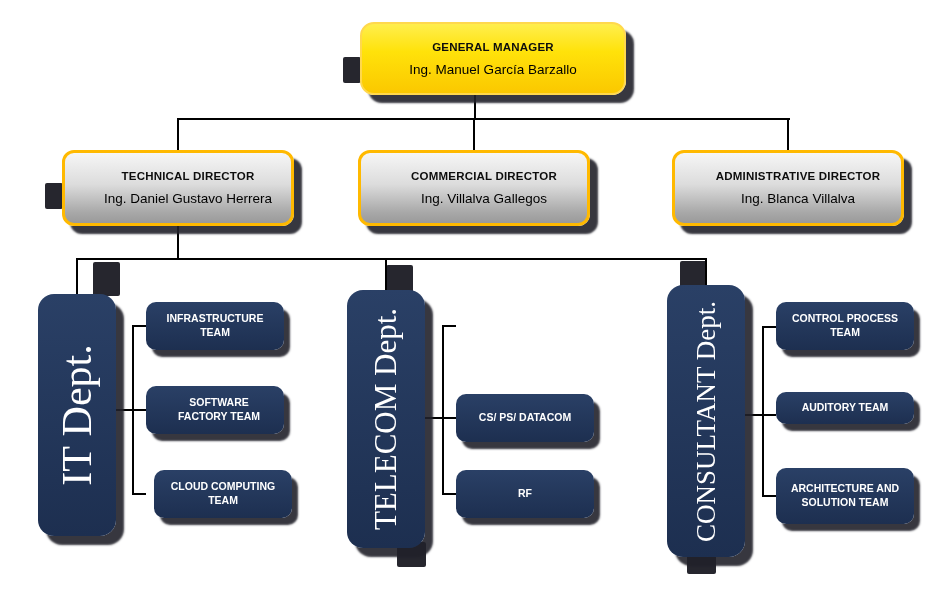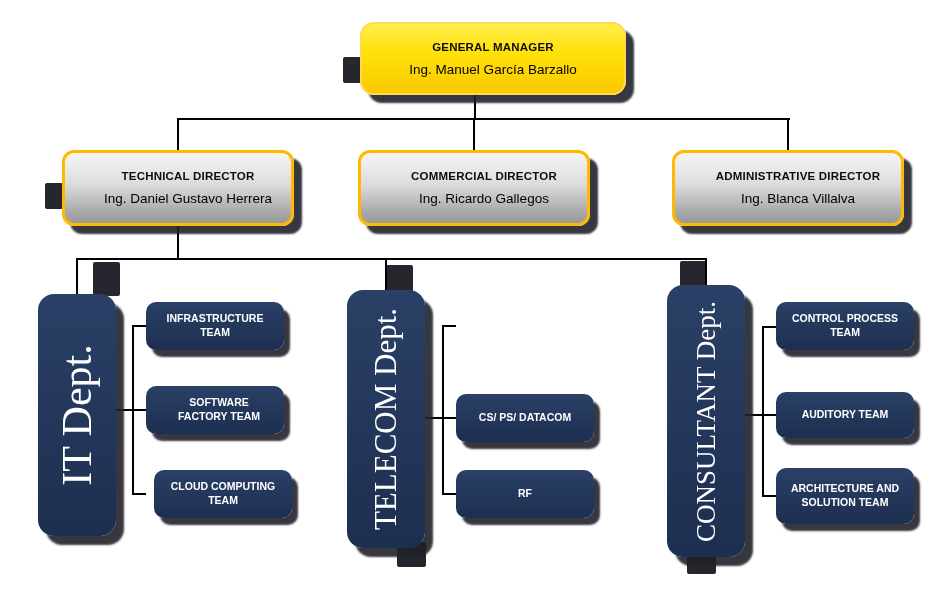--- a/index.html
+++ b/index.html
@@ -127,21 +127,21 @@
     <div class="box-title">GENERAL MANAGER</div>
     <div class="box-name">Ing. Manuel García Barzallo</div>
   </div>
 
   <div class="box dir dir-0">
     <div class="box-title">TECHNICAL DIRECTOR</div>
     <div class="box-name">Ing. Daniel Gustavo Herrera</div>
   </div>
   <div class="box dir dir-1">
     <div class="box-title">COMMERCIAL DIRECTOR</div>
-    <div class="box-name">Ing. Ricardo Gallegos</div>
+    <div class="box-name">Ing. Villalva Gallegos</div>
   </div>
   <div class="box dir dir-2">
     <div class="box-title">ADMINISTRATIVE DIRECTOR</div>
     <div class="box-name">Ing. Blanca Villalva</div>
   </div>
 
   <div class="dept dept-0">
     <span class="dept-label">IT Dept.</span>
   </div>
   <div class="dept dept-1">
@@ -164,20 +164,20 @@
   <div class="team" style="left:456px; top:394px;">
     <span>CS/ PS/ DATACOM</span>
   </div>
   <div class="team" style="left:456px; top:470px;">
     <span>RF</span>
   </div>
 
   <div class="team" style="left:776px; top:302px;">
     <span>CONTROL PROCESS TEAM</span>
   </div>
-  <div class="team" style="left:776px; top:392px; height:46px;">
+  <div class="team" style="left:776px; top:392px; height:32px;">
     <span>AUDITORY TEAM</span>
   </div>
   <div class="team" style="left:776px; top:468px; height:56px;">
     <span>ARCHITECTURE AND SOLUTION TEAM</span>
   </div>
 
 </div>
 
 </body></html>

